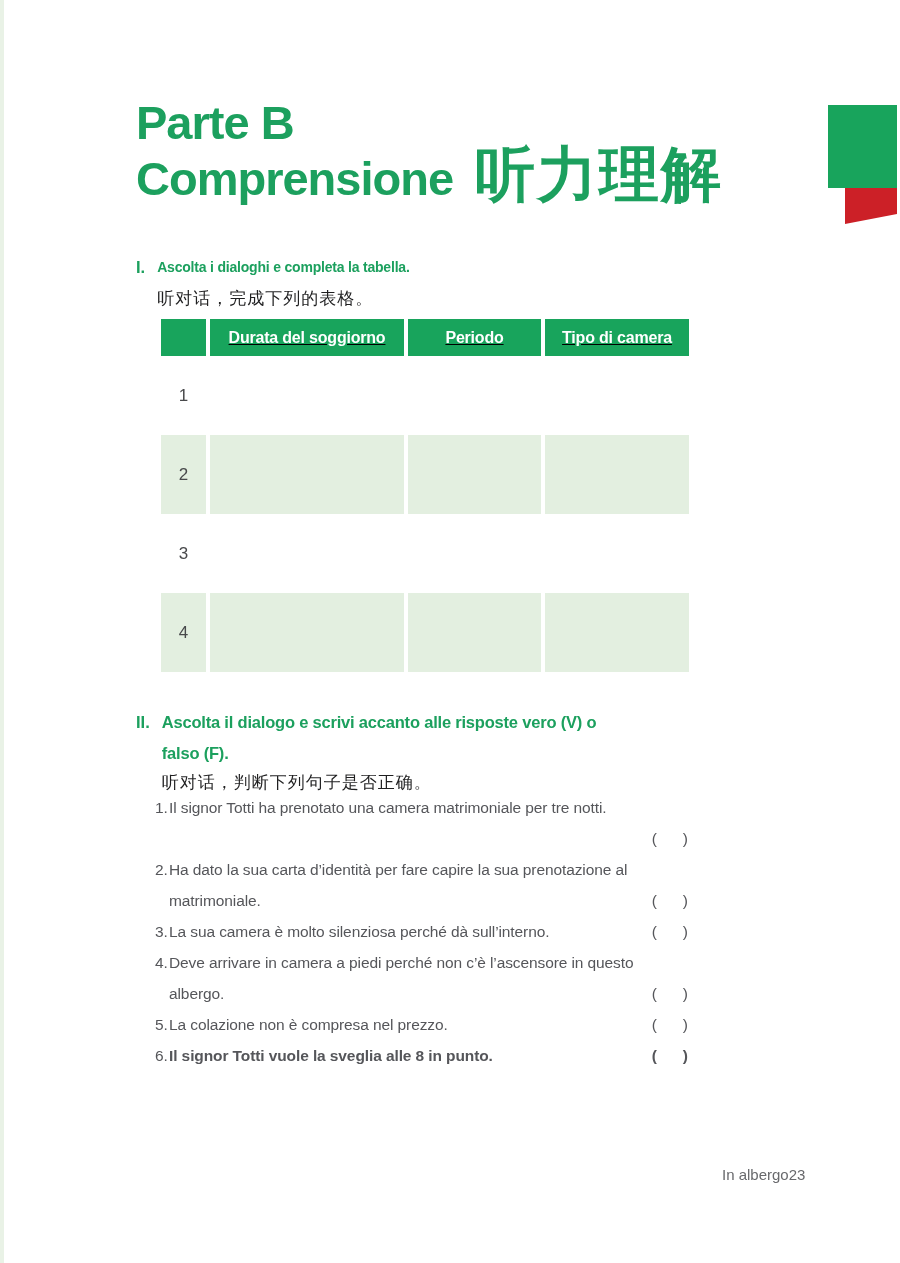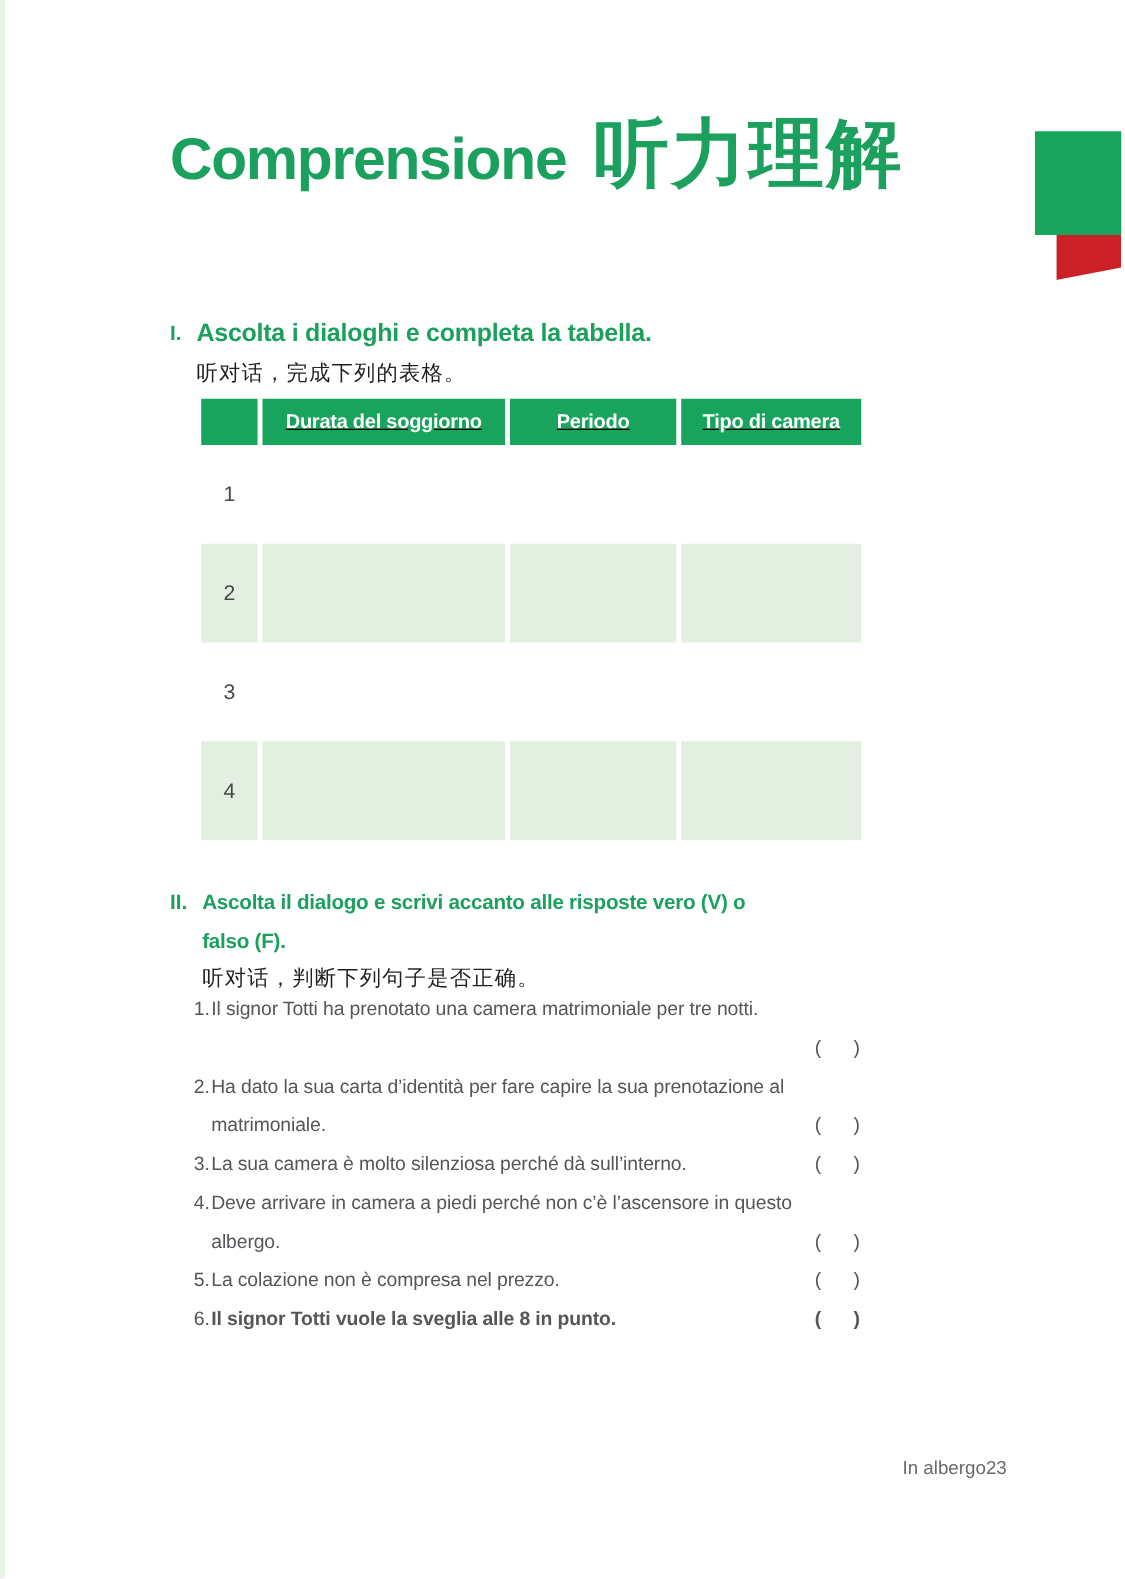--- a/index.html
+++ b/index.html
@@ -16,21 +16,21 @@
 
   .title { position:absolute; left:136px; top:97px; color:#1ca05e; font-weight:bold;
            font-size:47px; line-height:52px; letter-spacing:-1px; white-space:nowrap; }
   .title .cjk { margin-left:22px; font-size:60px; letter-spacing:2px; }
 
   .sec { position:absolute; display:flex; gap:12px; }
   #sec1 { left:136px; top:256px; }
   #sec2 { left:136px; top:707px; }
   .sec .marker { color:#1ca05e; font-weight:bold; font-size:16.5px; line-height:22px; }
   #sec2 .marker { line-height:31px; }
-  .sec .heading { color:#1ca05e; font-weight:bold; font-size:20px; line-height:22px;
+  .sec .heading { color:#1ca05e; font-weight:bold; font-size:14px; line-height:22px;
                   letter-spacing:-0.2px; white-space:nowrap; }
   #sec2 .heading-line { color:#1ca05e; font-weight:bold; font-size:16.5px; line-height:31px;
                         letter-spacing:-0.2px; white-space:nowrap; }
   .cjk-sub { color:#1f1f20; font-size:17px; letter-spacing:1px; margin-top:9px; white-space:nowrap; }
   #sec2 .cjk-sub { margin-top:2px; }
 
   #table { position:absolute; left:161px; top:319px; width:528px; }
   .thead { display:flex; gap:4px; height:37px;text-decoration:underline; }
   .thead .tcell { background:#18a45c; color:#ffffff; font-weight:bold; font-size:16px;
                   display:flex; align-items:center; justify-content:center; letter-spacing:-0.2px; }
@@ -53,20 +53,21 @@
 </style>
 </head>
 <body>
 
 <div id="page">
   <div class="edge-strip"></div>
   <div class="decor-green"></div>
   <div class="decor-red"></div>
 
   <h1 class="title">
+    <div>Parte B</div>
     <div><span>Comprensione</span><span class="cjk">听力理解</span></div>
   </h1>
 
   <div class="sec" id="sec1">
     <span class="marker">I.</span>
     <div>
       <div class="heading">Ascolta i dialoghi e completa la tabella.</div>
       <div class="cjk-sub">听对话，完成下列的表格。</div>
     </div>
   </div>

